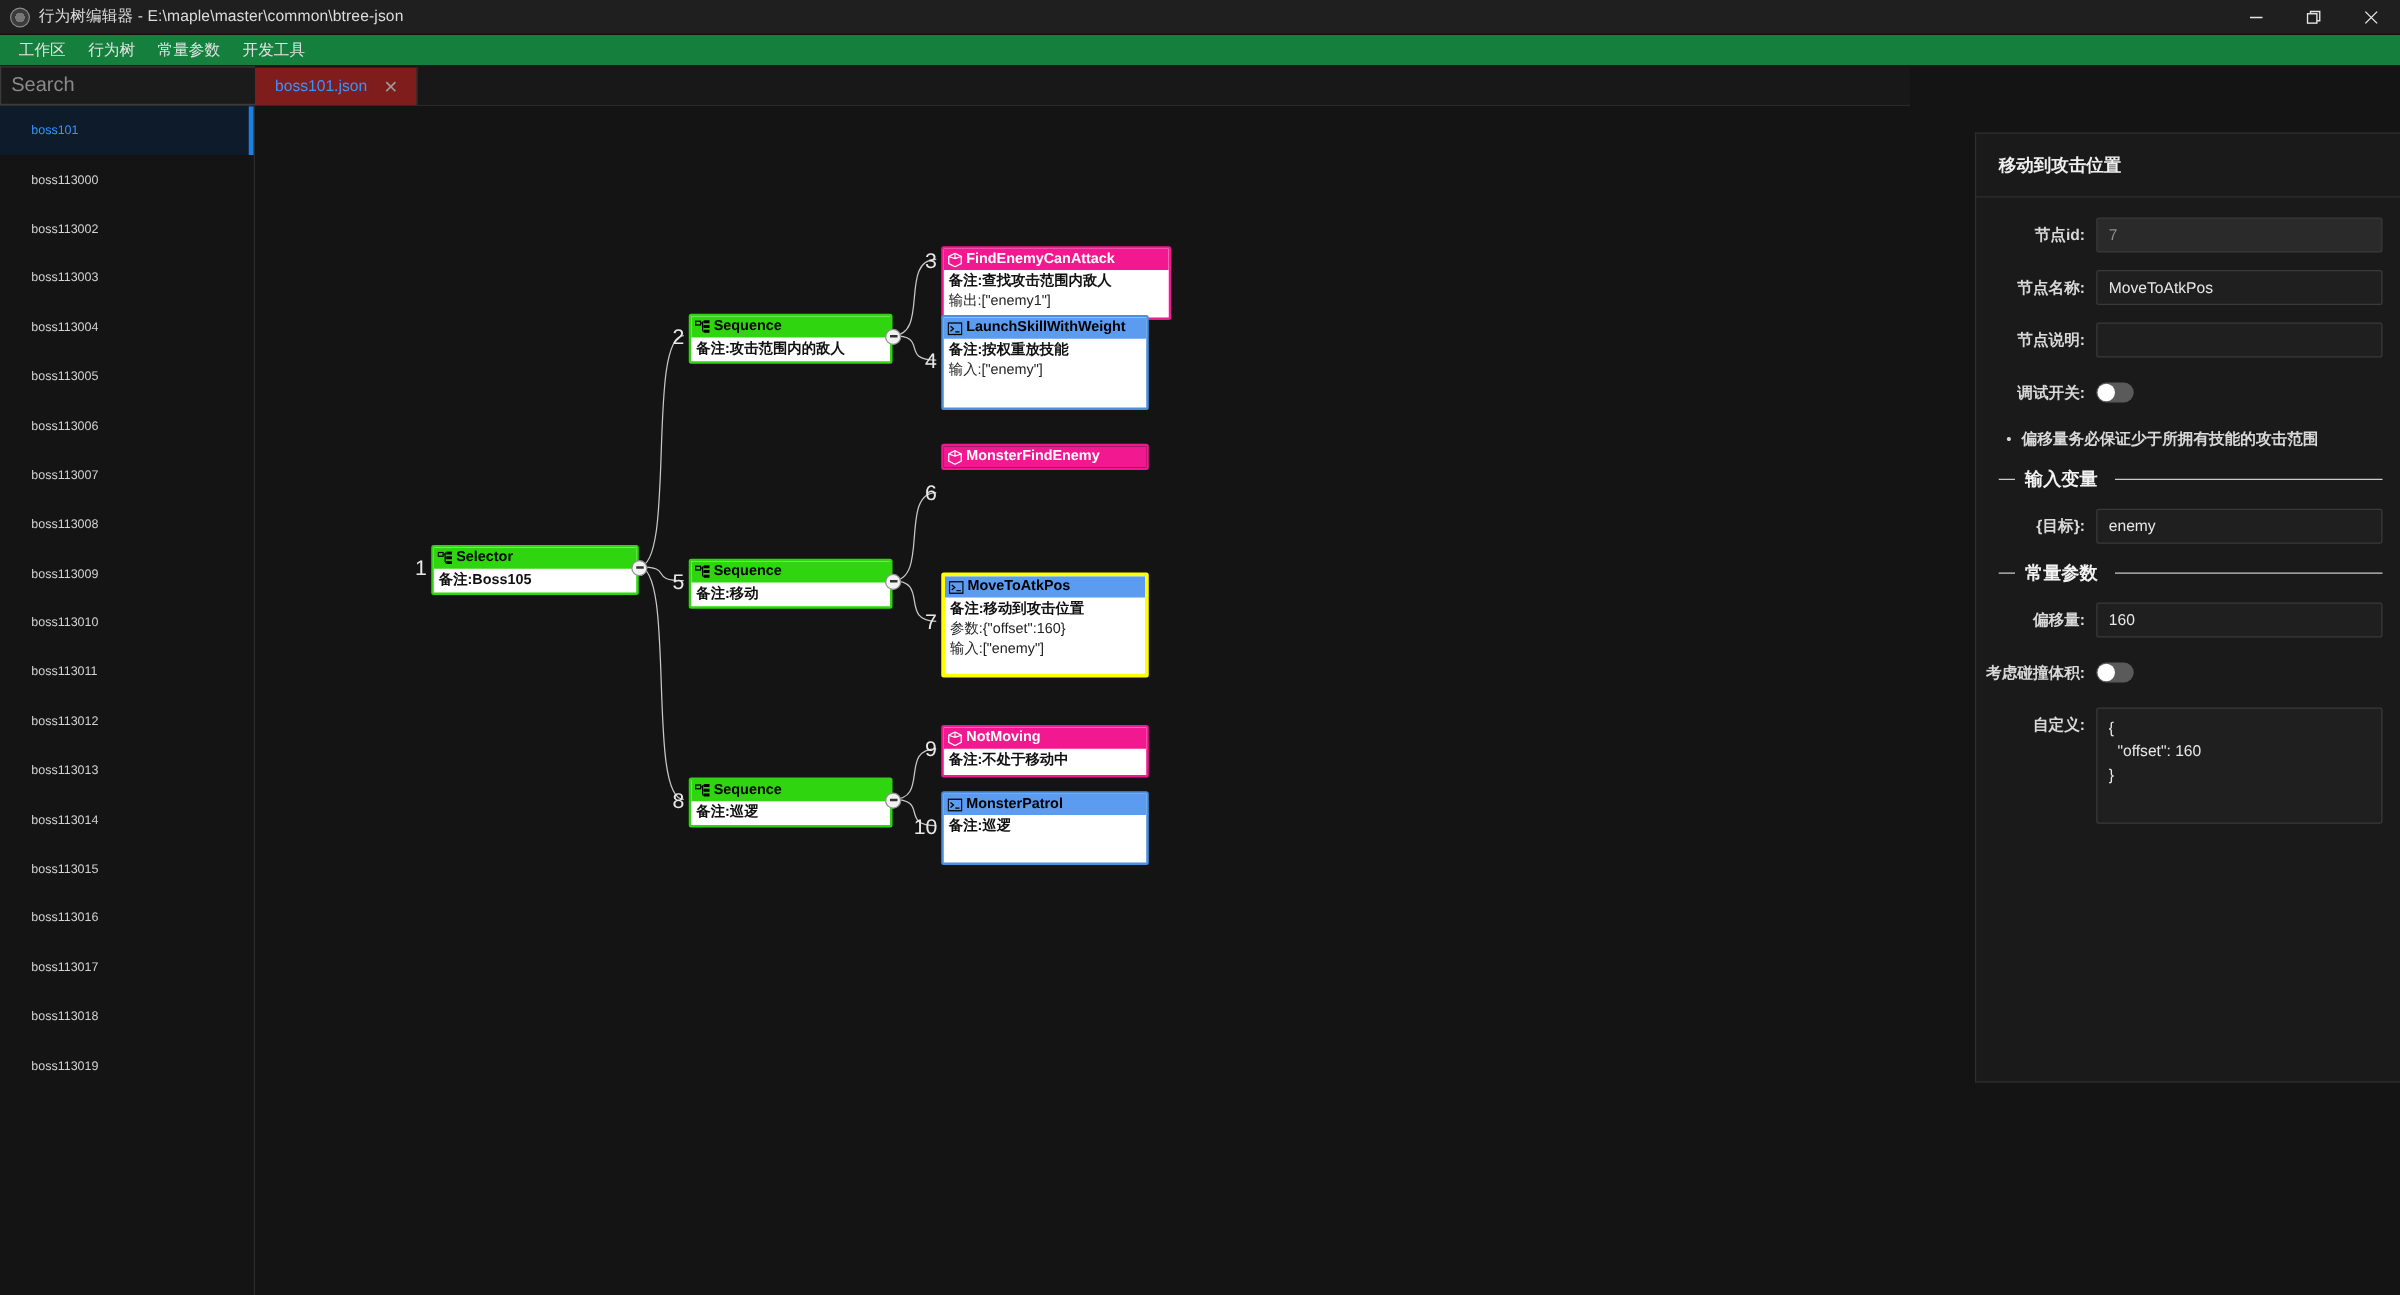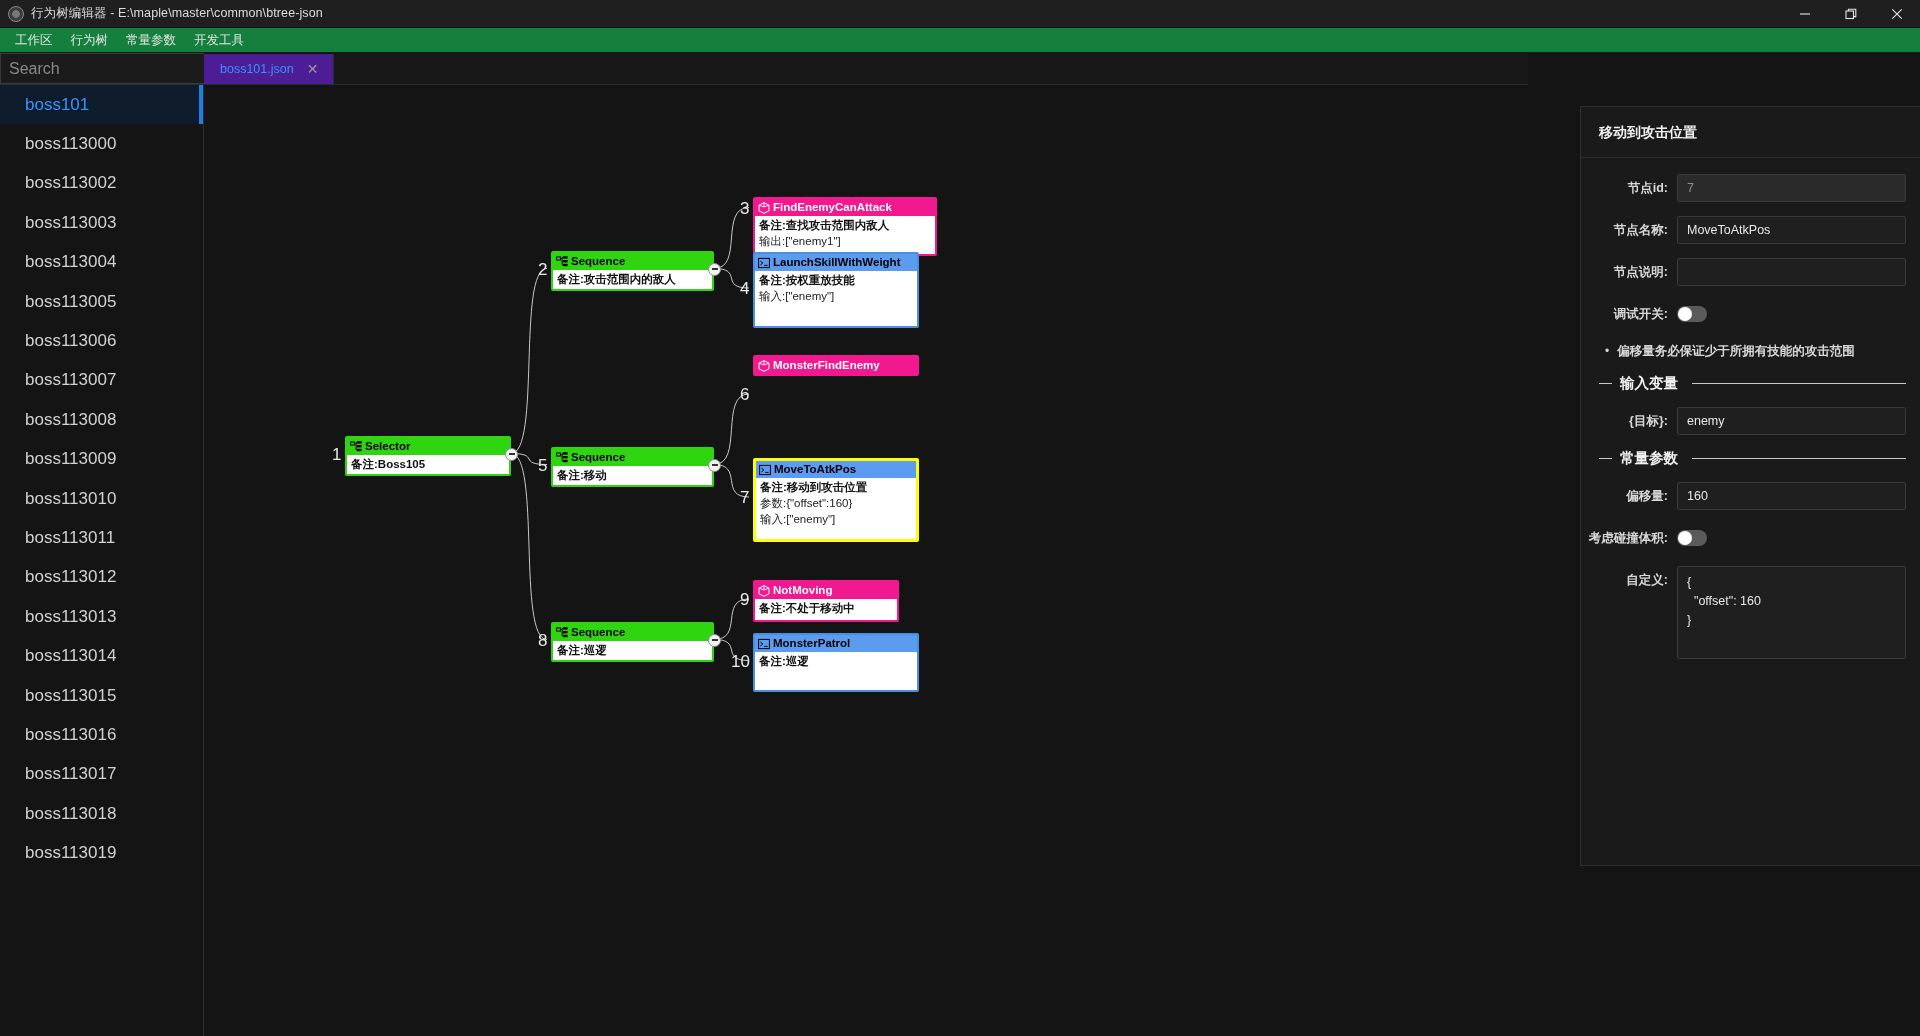--- a/index.html
+++ b/index.html
@@ -62,35 +62,35 @@
   }
   .search-input::placeholder { color: #8a8a8a; }
   .search-btn {
     width: 33px; background: #1b1b1b; border: 1px solid #3a3a3a;
     display: flex; align-items: center; justify-content: center;
     color: #cfcfcf; cursor: pointer;
   }
   .file-list { flex: 1; overflow: hidden; }
   .file-item {
     height: 39.4px; display: flex; align-items: center;
-    padding-left: 25px; font-size: 17px; color: #d2d2d2;
+    padding-left: 25px; font-size: 10px; color: #d2d2d2;
     cursor: default; position: relative;
   }
   .file-item.active { background: #0d1b2a; color: #3794ff; }
   .file-item.active::after {
     content: ""; position: absolute; right: 0; top: 0; bottom: 0;
     width: 4px; background: #1d7fe0;
   }
 
   
   .center { flex: 1; display: flex; flex-direction: column; min-width: 0; position: relative; }
   .tabbar { height: 32px; background: #181818; display: flex; border-bottom: 1px solid #2b2b2b; }
   .tab {
     display: flex; align-items: center; gap: 12px;
-    padding: 0 13px 0 16px; background: #4c1d95;
+    padding: 0 13px 0 16px; background: #7f1d1d;
     border-right: 1px solid #2b2b2b; border-top: 1px solid #111;
     font-size: 12.5px; color: #3794ff; cursor: default;
   }
   .tab-close {
     color: #9a9a9a; font-size: 14px; line-height: 1; cursor: pointer;
     width: 14px; text-align: center;
   }
 
   
   .canvas { flex: 1; background: #141414; position: relative; overflow: hidden; }
@@ -435,21 +435,21 @@
               </svg>
             </span>
             <span>Sequence</span>
           </div>
           <div class="node-body" style="min-height: 18px;">
             <div class="node-line">备注:巡逻</div>
           </div>
         </div>
         <div class="node-badge" style="left: 334px; top: 546.5px;">8</div>
         <div class="collapse-dot" style="left: 504px; top: 548.5px;"></div>
-        <div class="node magenta" style="left: 549px; top: 495px; width: 146px;">
+        <div class="node magenta" style="left: 549px; top: 495px; width: 166px;">
           <div class="node-head">
             <span>
               <svg class="icon-box" viewBox="0 0 12 12">
                 <path d="M6 0.6L11 3.2v5.6L6 11.4 1 8.8V3.2z" fill="none" stroke="#fff" stroke-width="1"></path>
                 <path d="M6 0.6v4.3M6 4.9L1 3.2M6 4.9l5-1.7" stroke="#fff" stroke-width="0.9" fill="none"></path>
               </svg>
             </span>
             <span>NotMoving</span>
           </div>
           <div class="node-body" style="min-height: 21px;">

